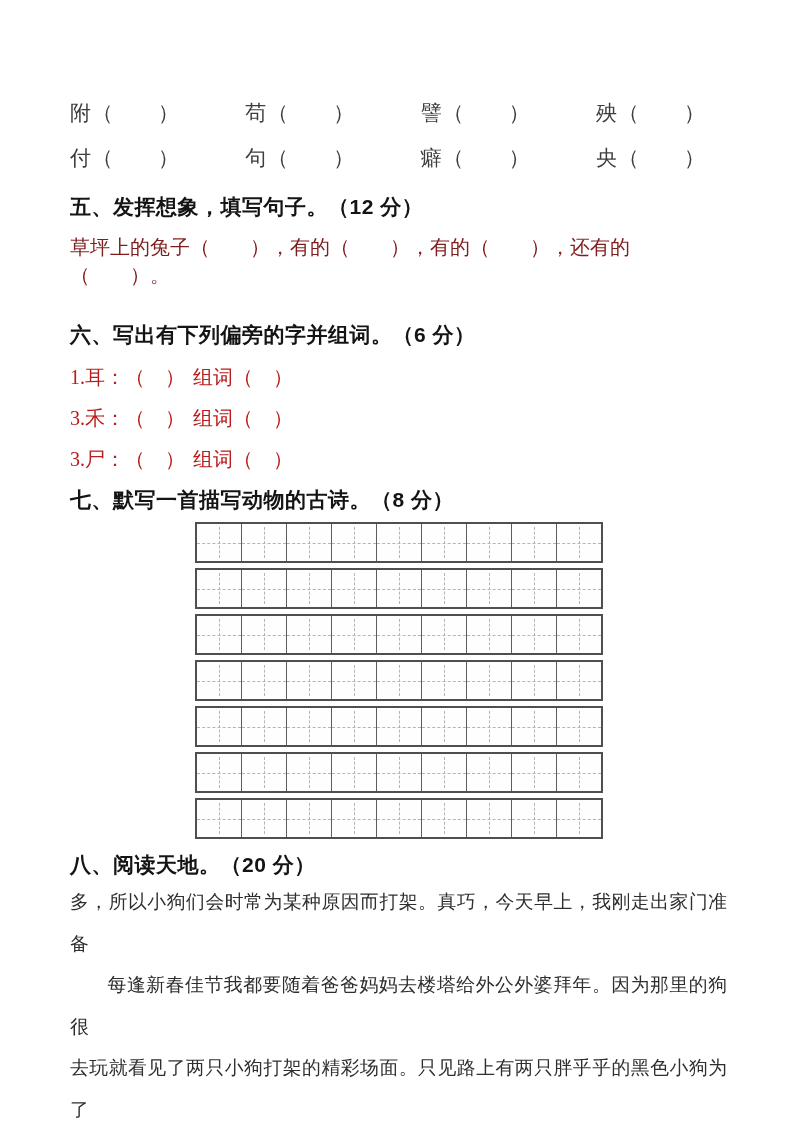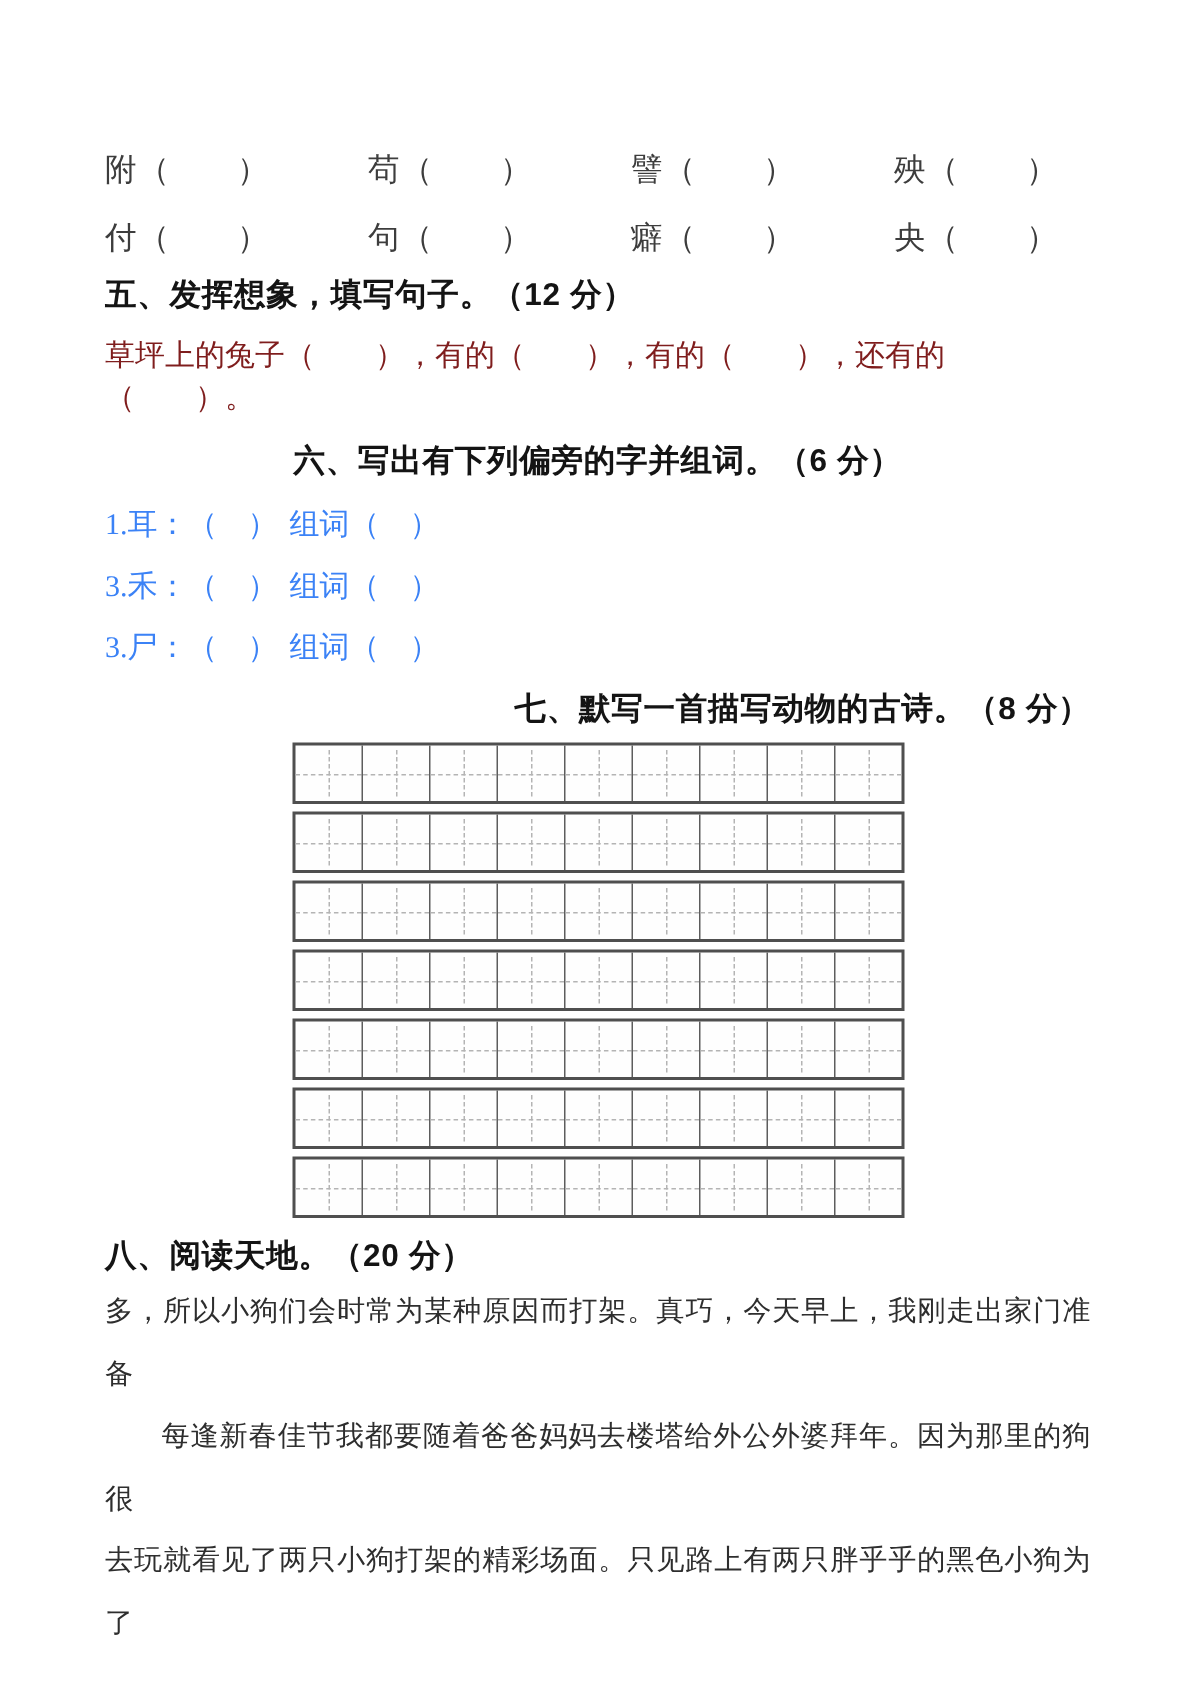--- a/index.html
+++ b/index.html
@@ -10,28 +10,28 @@
   .page { box-sizing:border-box; width:793px; height:1122px; padding:100px 66px 0 70px; }
 
   
   .word-row { display:flex; justify-content:space-between; width:636px;
               font-size:21px; line-height:26px; color:#3d3d3d; letter-spacing:1px; }
   .word-row.second { margin-top:19px; }
 
   
   .sec-title { font-family:"Liberation Sans", sans-serif; font-weight:bold;
                font-size:21px; line-height:28px; color:#141414; letter-spacing:0.5px; }
-  .mt-s5 { margin-top:12px; }
-  .mt-s6 { margin-top:15px;text-align:center; }
-  .mt-s7 { margin-top:14px;text-align:right; }
+  .mt-s5 { margin-top:22px; }
+  .mt-s6 { margin-top:32px; }
+  .mt-s7 { margin-top:14px; }
   .mt-s8 { margin-top:12px; }
 
   .s5-sentence { margin-top:12px; font-size:20px; line-height:28px; color:#7f1d1d; }
 
-  .s6-item { margin-top:15px; font-size:20px; line-height:26px; color:#3b82f6; }
+  .s6-item { margin-top:15px; font-size:20px; line-height:26px; color:#b91c1c; }
   .s6-label { display:inline-block; width:118px; }
 
   
   .grid-wrap { margin-top:8px; display:flex; flex-direction:column; align-items:center; }
   .tzg-row { display:flex; border:2px solid #4f4f4f; background:#fefefe; }
   .tzg-row + .tzg-row { margin-top:5px; }
   .tzg-cell { position:relative; width:44px; height:37px; }
   .tzg-cell + .tzg-cell { border-left:1px solid #5d5d5d; }
   .tzg-cell::before { content:""; position:absolute; left:0; right:0; top:50%;
                       border-top:1px dashed #b4b4b4; }

